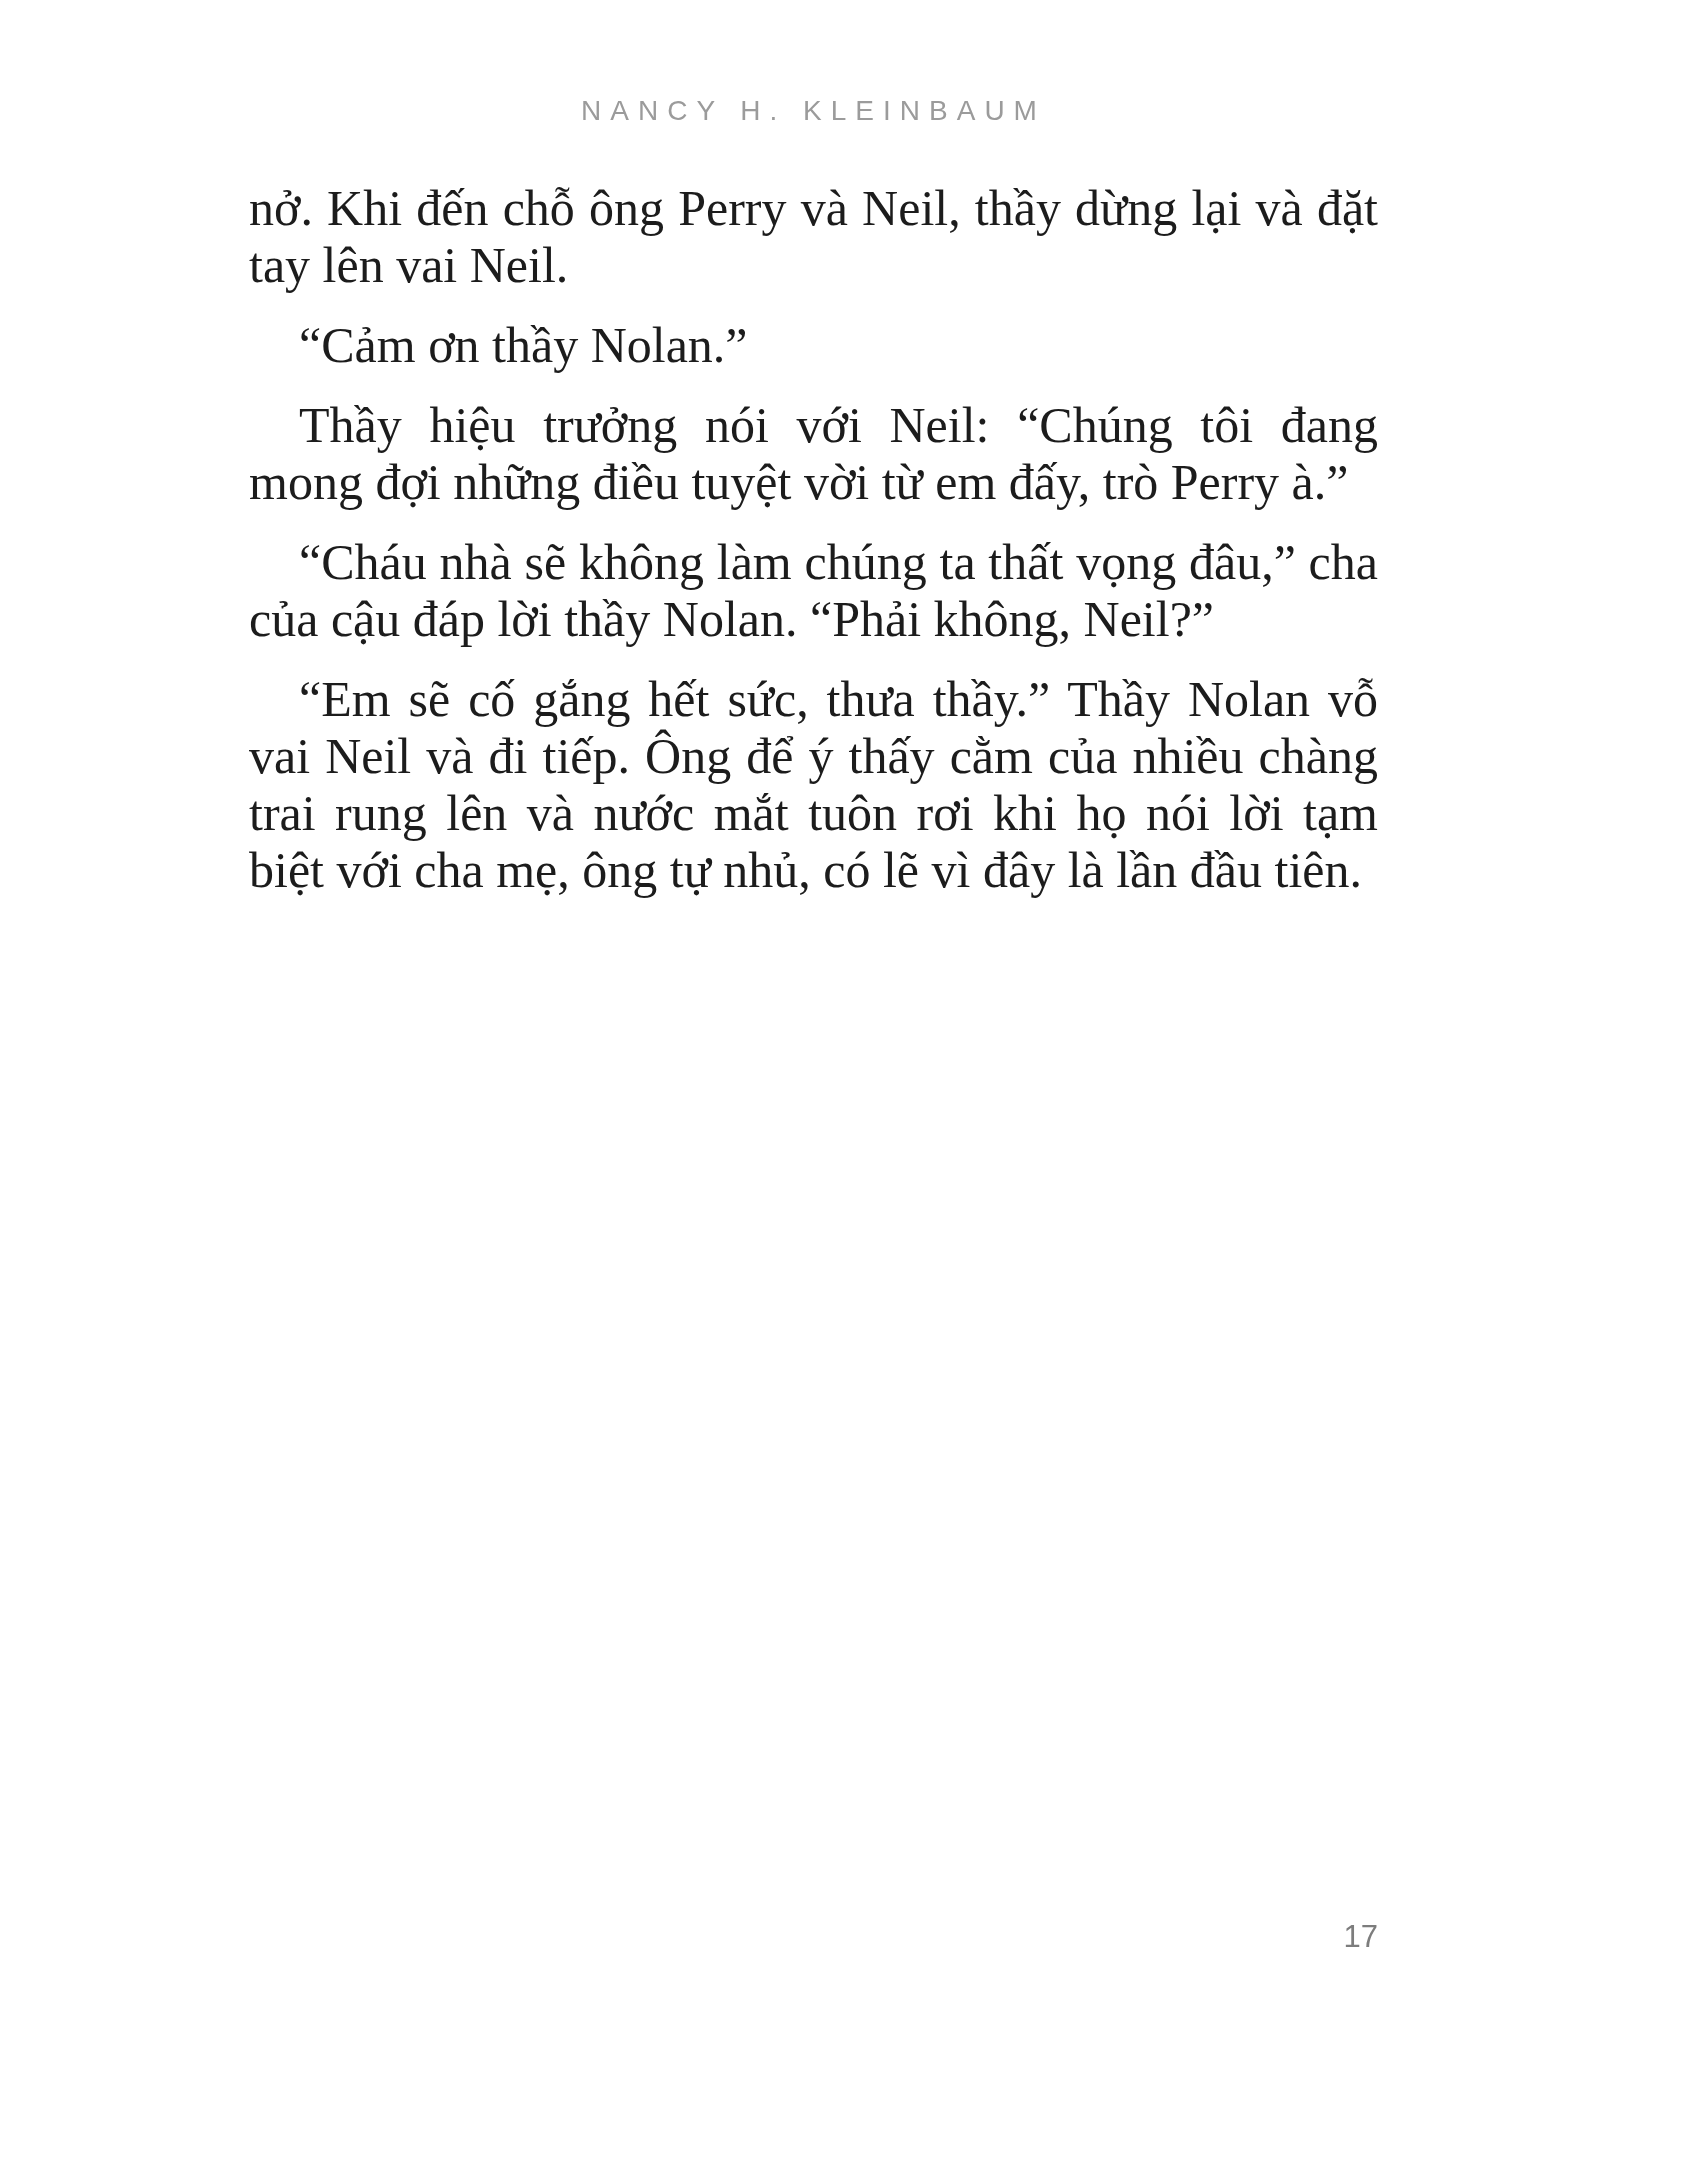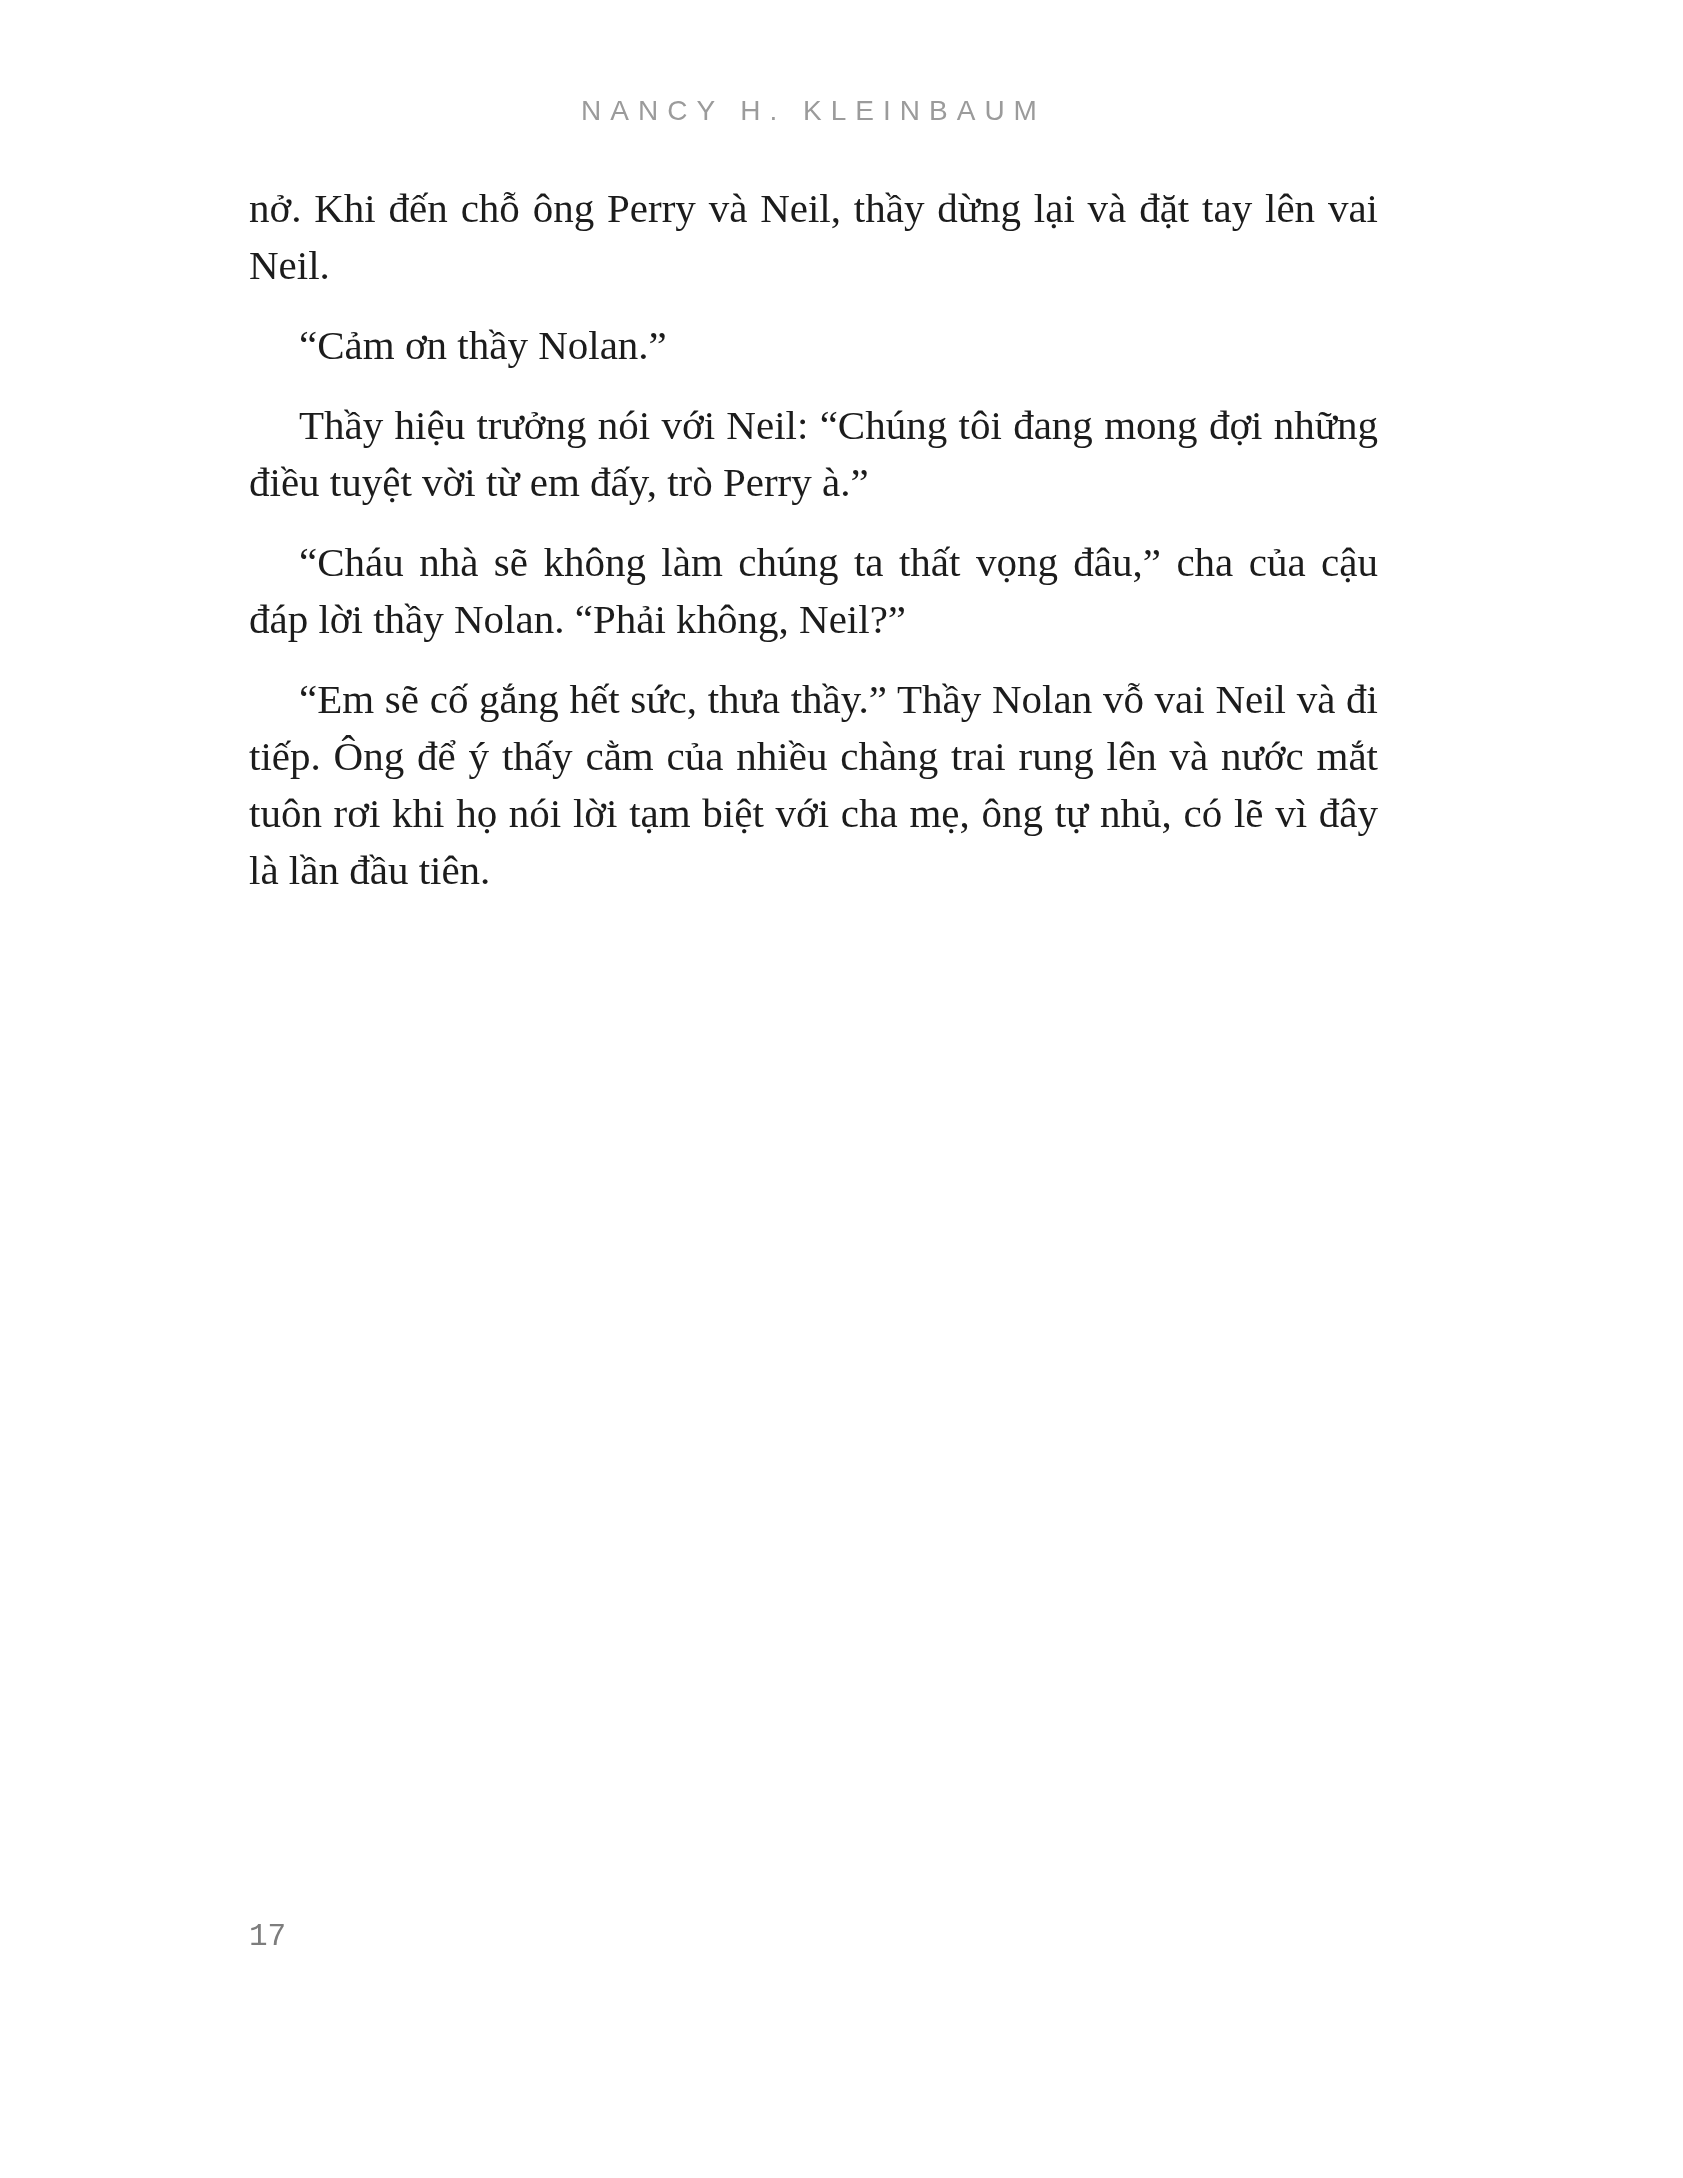--- a/index.html
+++ b/index.html
@@ -25,39 +25,39 @@
     font-weight: 500;
     letter-spacing: 9px;
     color: #9b9b9b;
   }
   .text-block {
     position: absolute;
     top: 180px;
     left: 249px;
     width: 1129px;
     font-family: "Liberation Serif", "DejaVu Serif", serif;
-    font-size: 41px;
+    font-size: 50px;
     line-height: 57px;
     color: #1c1c1c;
     text-align: justify;
   }
   .paragraph {
     margin: 0 0 23px 0;
     text-indent: 50px;
   }
   .paragraph.no-indent {
     text-indent: 0;
   }
   .page-number {
     position: absolute;
     top: 1919px;
     left: 249px;
     width: 1129px;
-    text-align: left;
-    font-family: Liberation Mono, monospace;
+    text-align: right;
+    font-family: Liberation Sans, sans-serif;
     font-size: 31px;
     color: #7d7d7d;
   }
 </style>
 </head>
 <body>
 
 <div class="page">
 
   <div class="running-header">NANCY H. KLEINBAUM</div>

